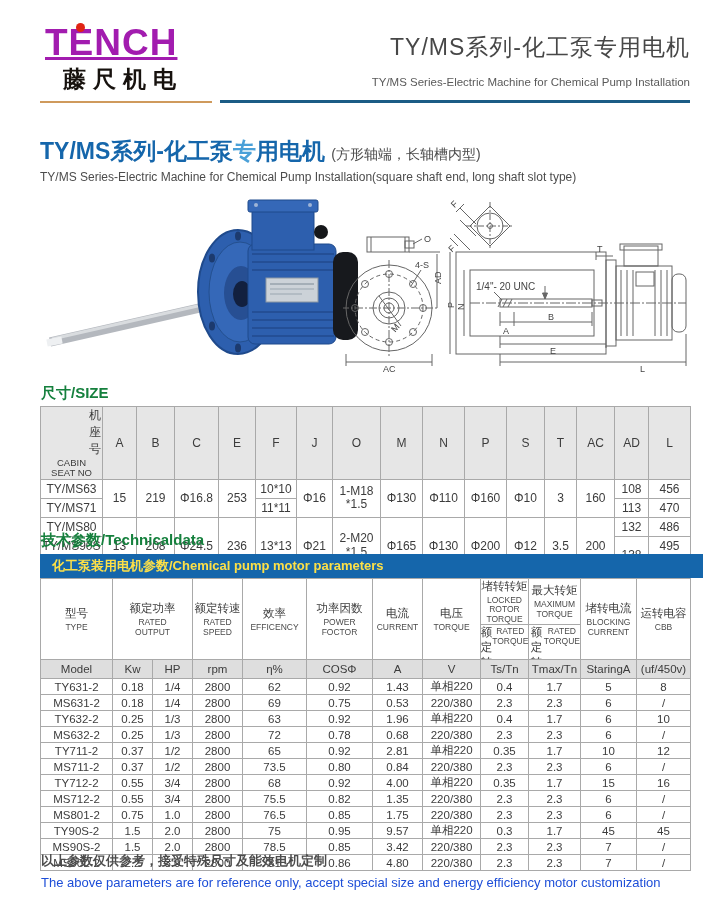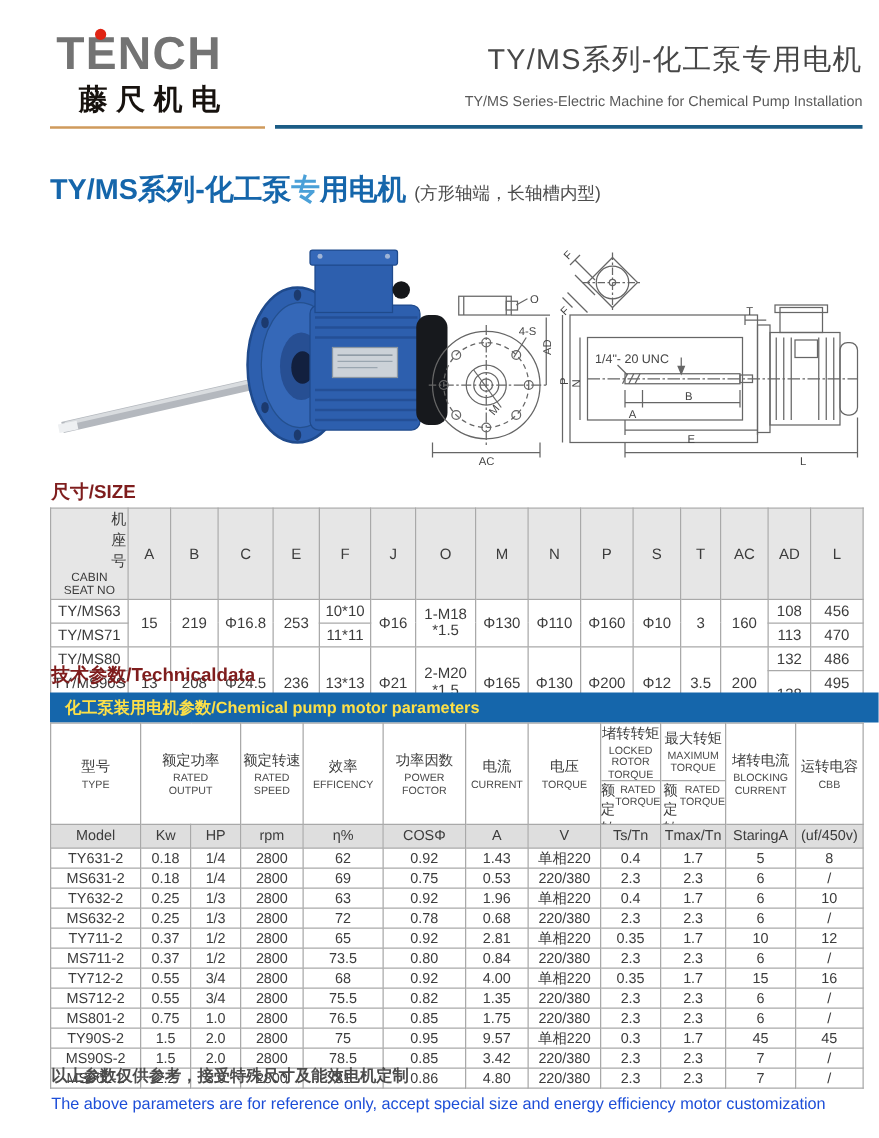--- a/index.html
+++ b/index.html
@@ -2,21 +2,21 @@
 <html><head>
 <meta charset="utf-8">
 <style>
   html,body{margin:0;padding:0;background:#fff;}
   body{width:703px;font-family:"Liberation Sans","DejaVu Sans",sans-serif;color:#3c3c3c;}
   .page{position:relative;width:703px;height:910px;background:#fff;overflow:hidden;}
 
   
   .hdr{position:absolute;left:40px;top:22px;width:650px;height:74px;}
   .logo{position:absolute;left:5px;top:2px;width:190px;}
-  .logo-en{position:relative;font-weight:900;font-size:37px;letter-spacing:1px;color:#737373;line-height:1;font-stretch:condensed;}
+  .logo-en{position:relative;font-weight:900;font-size:37px;letter-spacing:1px;color:#a21caf;line-height:1;font-stretch:condensed;text-decoration:underline;}
   .logo-dot{position:absolute;left:31px;top:-1px;width:9px;height:9px;border-radius:50%;background:#e02414;}
   .logo-cn{font-weight:bold;font-size:23px;letter-spacing:7px;color:#17120e;margin-top:3px;margin-left:18px;}
   .hdr-right{position:absolute;right:0;top:10px;text-align:right;}
   .hdr-title-cn{font-size:23px;color:#474747;letter-spacing:1px;}
   .hdr-title-en{font-size:11.5px;color:#5a5a5a;margin-top:13px;}
   .divider{position:absolute;left:40px;top:100px;width:650px;height:3px;display:flex;}
   .div-orange{width:172px;height:2px;margin-top:1px;background:#cf9a5c;}
   .div-gap{width:8px;}
   .div-blue{flex:1;height:3px;background:#1b5c85;}
 
@@ -26,21 +26,21 @@
   .intro-cn .accent{color:#4aa0d8;}
   .intro-cn .note{font-size:14px;font-weight:normal;color:#4c4c4c;}
   .intro-en{font-size:12px;color:#4c4c4c;margin-top:4px;}
 
   
   .figures{position:absolute;left:40px;top:192px;width:650px;height:185px;}
   .fig{position:absolute;}
   svg text{font-family:"Liberation Sans",sans-serif;fill:#444;}
 
   
-  .sec-h{font-size:15px;font-weight:bold;color:#7f1d1d;}
+  .sec-h{font-size:15px;font-weight:bold;color:#15803d;}
   .size-h{position:absolute;left:41px;top:384px;}
   .tech-h{position:absolute;left:41px;top:531px;}
 
   
   table{border-collapse:collapse;table-layout:fixed;}
   th,td{border:1px solid #a9a9a9;text-align:center;vertical-align:middle;padding:0;overflow:hidden;}
 
   .size-table{position:absolute;left:40px;top:406px;width:650px;font-size:12px;color:#3c3c3c;}
   .size-table thead th{background:#e6e6e6;font-weight:normal;height:40px;}
   .size-table .mh1{font-size:12px;padding-left:47px;}
@@ -89,20 +89,21 @@
     <span class="div-orange"></span>
     <span class="div-gap"></span>
     <span class="div-blue"></span>
   </div>
 
   <div class="intro">
     <div class="intro-cn">
       <span>TY/MS系列-化工泵</span><span class="accent">专</span><span>用电机</span>
       <span class="note">(方形轴端，长轴槽内型)</span>
     </div>
+    <div class="intro-en">TY/MS Series-Electric Machine for Chemical Pump Installation(square shaft end, long shaft slot type)</div>
   </div>
 
   <div class="figures">
 
     <svg class="fig" style="left:0;top:0;" width="322" height="182" viewBox="0 0 322 182">
 
       <line x1="10" y1="150" x2="186" y2="110" stroke="#b4b8be" stroke-width="9"></line>
       <line x1="12" y1="147" x2="184" y2="108" stroke="#d9dcdf" stroke-width="3"></line>
       <line x1="7" y1="151" x2="22" y2="148" stroke="#eef0f2" stroke-width="7"></line>
 

